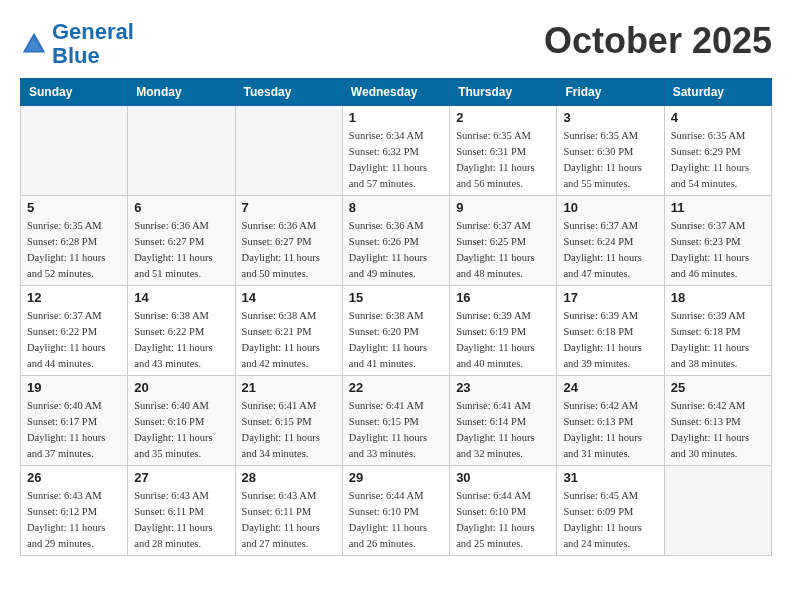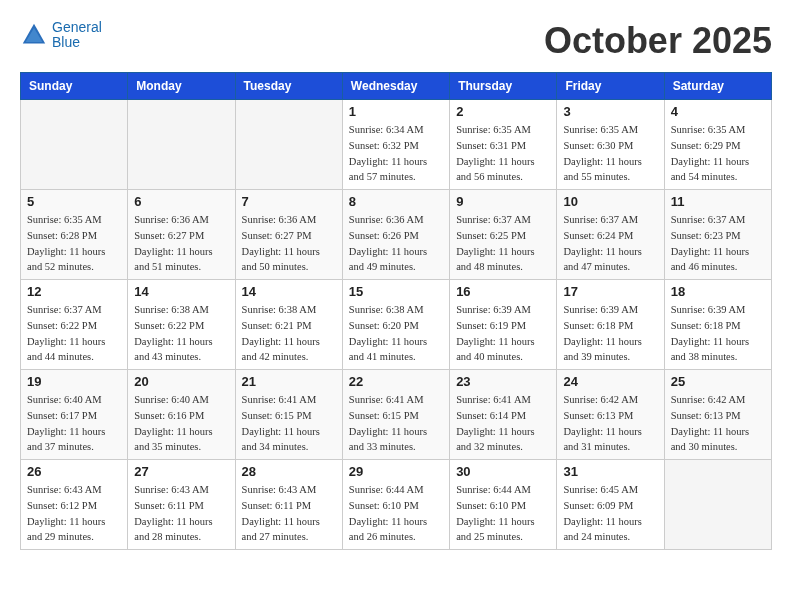--- a/index.html
+++ b/index.html
@@ -14,22 +14,22 @@
       display: flex;
       justify-content: space-between;
       align-items: flex-start;
       margin-bottom: 10px;
     }
     .logo {
       display: flex;
       align-items: center;
     }
     .logo-text {
-      font-size: 14px;
-      font-weight: normal;
+      font-size: 22px;
+      font-weight: bold;
       color: #333;
       line-height: 1.1;
     }
     .logo-text span {
       color: #1a6baf;
     }
     .logo-icon {
       width: 28px;
       height: 28px;
       margin-right: 4px;
@@ -46,21 +46,21 @@
     .location {
       font-size: 16px;
       color: #555;
     }
     table {
       width: 100%;
       border-collapse: collapse;
       font-size: 11px;
     }
     thead th {
-      background-color: #1d4ed8;
+      background-color: #0369a1;
       color: #fff;
       text-align: left;
       padding: 6px 8px;
       font-size: 12px;
       font-weight: bold;
       border: 1px solid #1a5ea0;
     }
     td {
       border: 1px solid #ccc;
       vertical-align: top;

